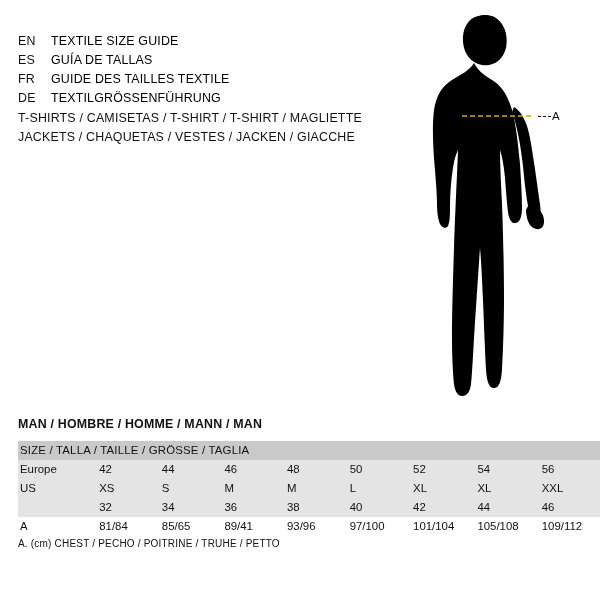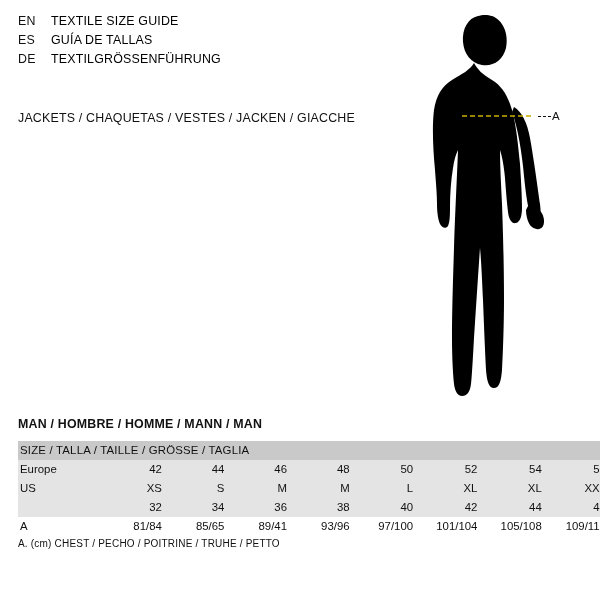--- a/index.html
+++ b/index.html
@@ -33,20 +33,21 @@
     display: flex;
     align-items: baseline;
     height: 19px;
     font-size: 12.4px;
     letter-spacing: 0.2px;
   }
   .lang-code {
     width: 33px;
     flex: 0 0 33px;
     color: #111;
+    margin-top: 20px;
   }
   .lang-text {
     color: #000000;
     white-space: nowrap;
   }
 
   
   .cat-block {
     position: absolute;
     left: 18px;
@@ -119,21 +120,21 @@
     letter-spacing: 0.2px;
   }
   .row-shade td { background: #e4e4e4; margin-left: 15px; }
   .row-plain td { background: #ffffff; }
   .col-label {
     width: 86px;
     padding-left: 2px !important;
   }
   .cell {
     width: 68px;
-    text-align: right;
+    text-align: left;
   }
   .head-span {
     padding-left: 2px !important;
   }
 
   .footnote {
     position: absolute;
     left: 18px;
     top: 538px;
     font-size: 10px;
@@ -150,26 +151,31 @@
   <div class="lang-block">
     <div class="lang-row">
       <span class="lang-code">EN</span>
       <span class="lang-text">TEXTILE SIZE GUIDE</span>
     </div>
     <div class="lang-row">
       <span class="lang-code">ES</span>
       <span class="lang-text">GUÍA DE TALLAS</span>
     </div>
     <div class="lang-row">
+      <span class="lang-code">FR</span>
+      <span class="lang-text">GUIDE DES TAILLES TEXTILE</span>
+    </div>
+    <div class="lang-row">
       <span class="lang-code">DE</span>
       <span class="lang-text">TEXTILGRÖSSENFÜHRUNG</span>
     </div>
   </div>
 
   <div class="cat-block">
+    <div class="cat-line">T-SHIRTS / CAMISETAS / T-SHIRT / T-SHIRT / MAGLIETTE</div>
     <div class="cat-line">JACKETS / CHAQUETAS / VESTES / JACKEN / GIACCHE</div>
   </div>
 
   <div class="figure-wrap">
     <svg width="190" height="400" viewBox="0 0 190 400">
       <g fill="#000000">
 
         <path d="M78,8 C68,10 62,21 63,34 C64,46 71,55 82,57 C93,59 103,52 106,40 C109,26 103,12 92,8 C88,6.5 82,6.5 78,8 Z"></path>
 
         <path d="M74,55

